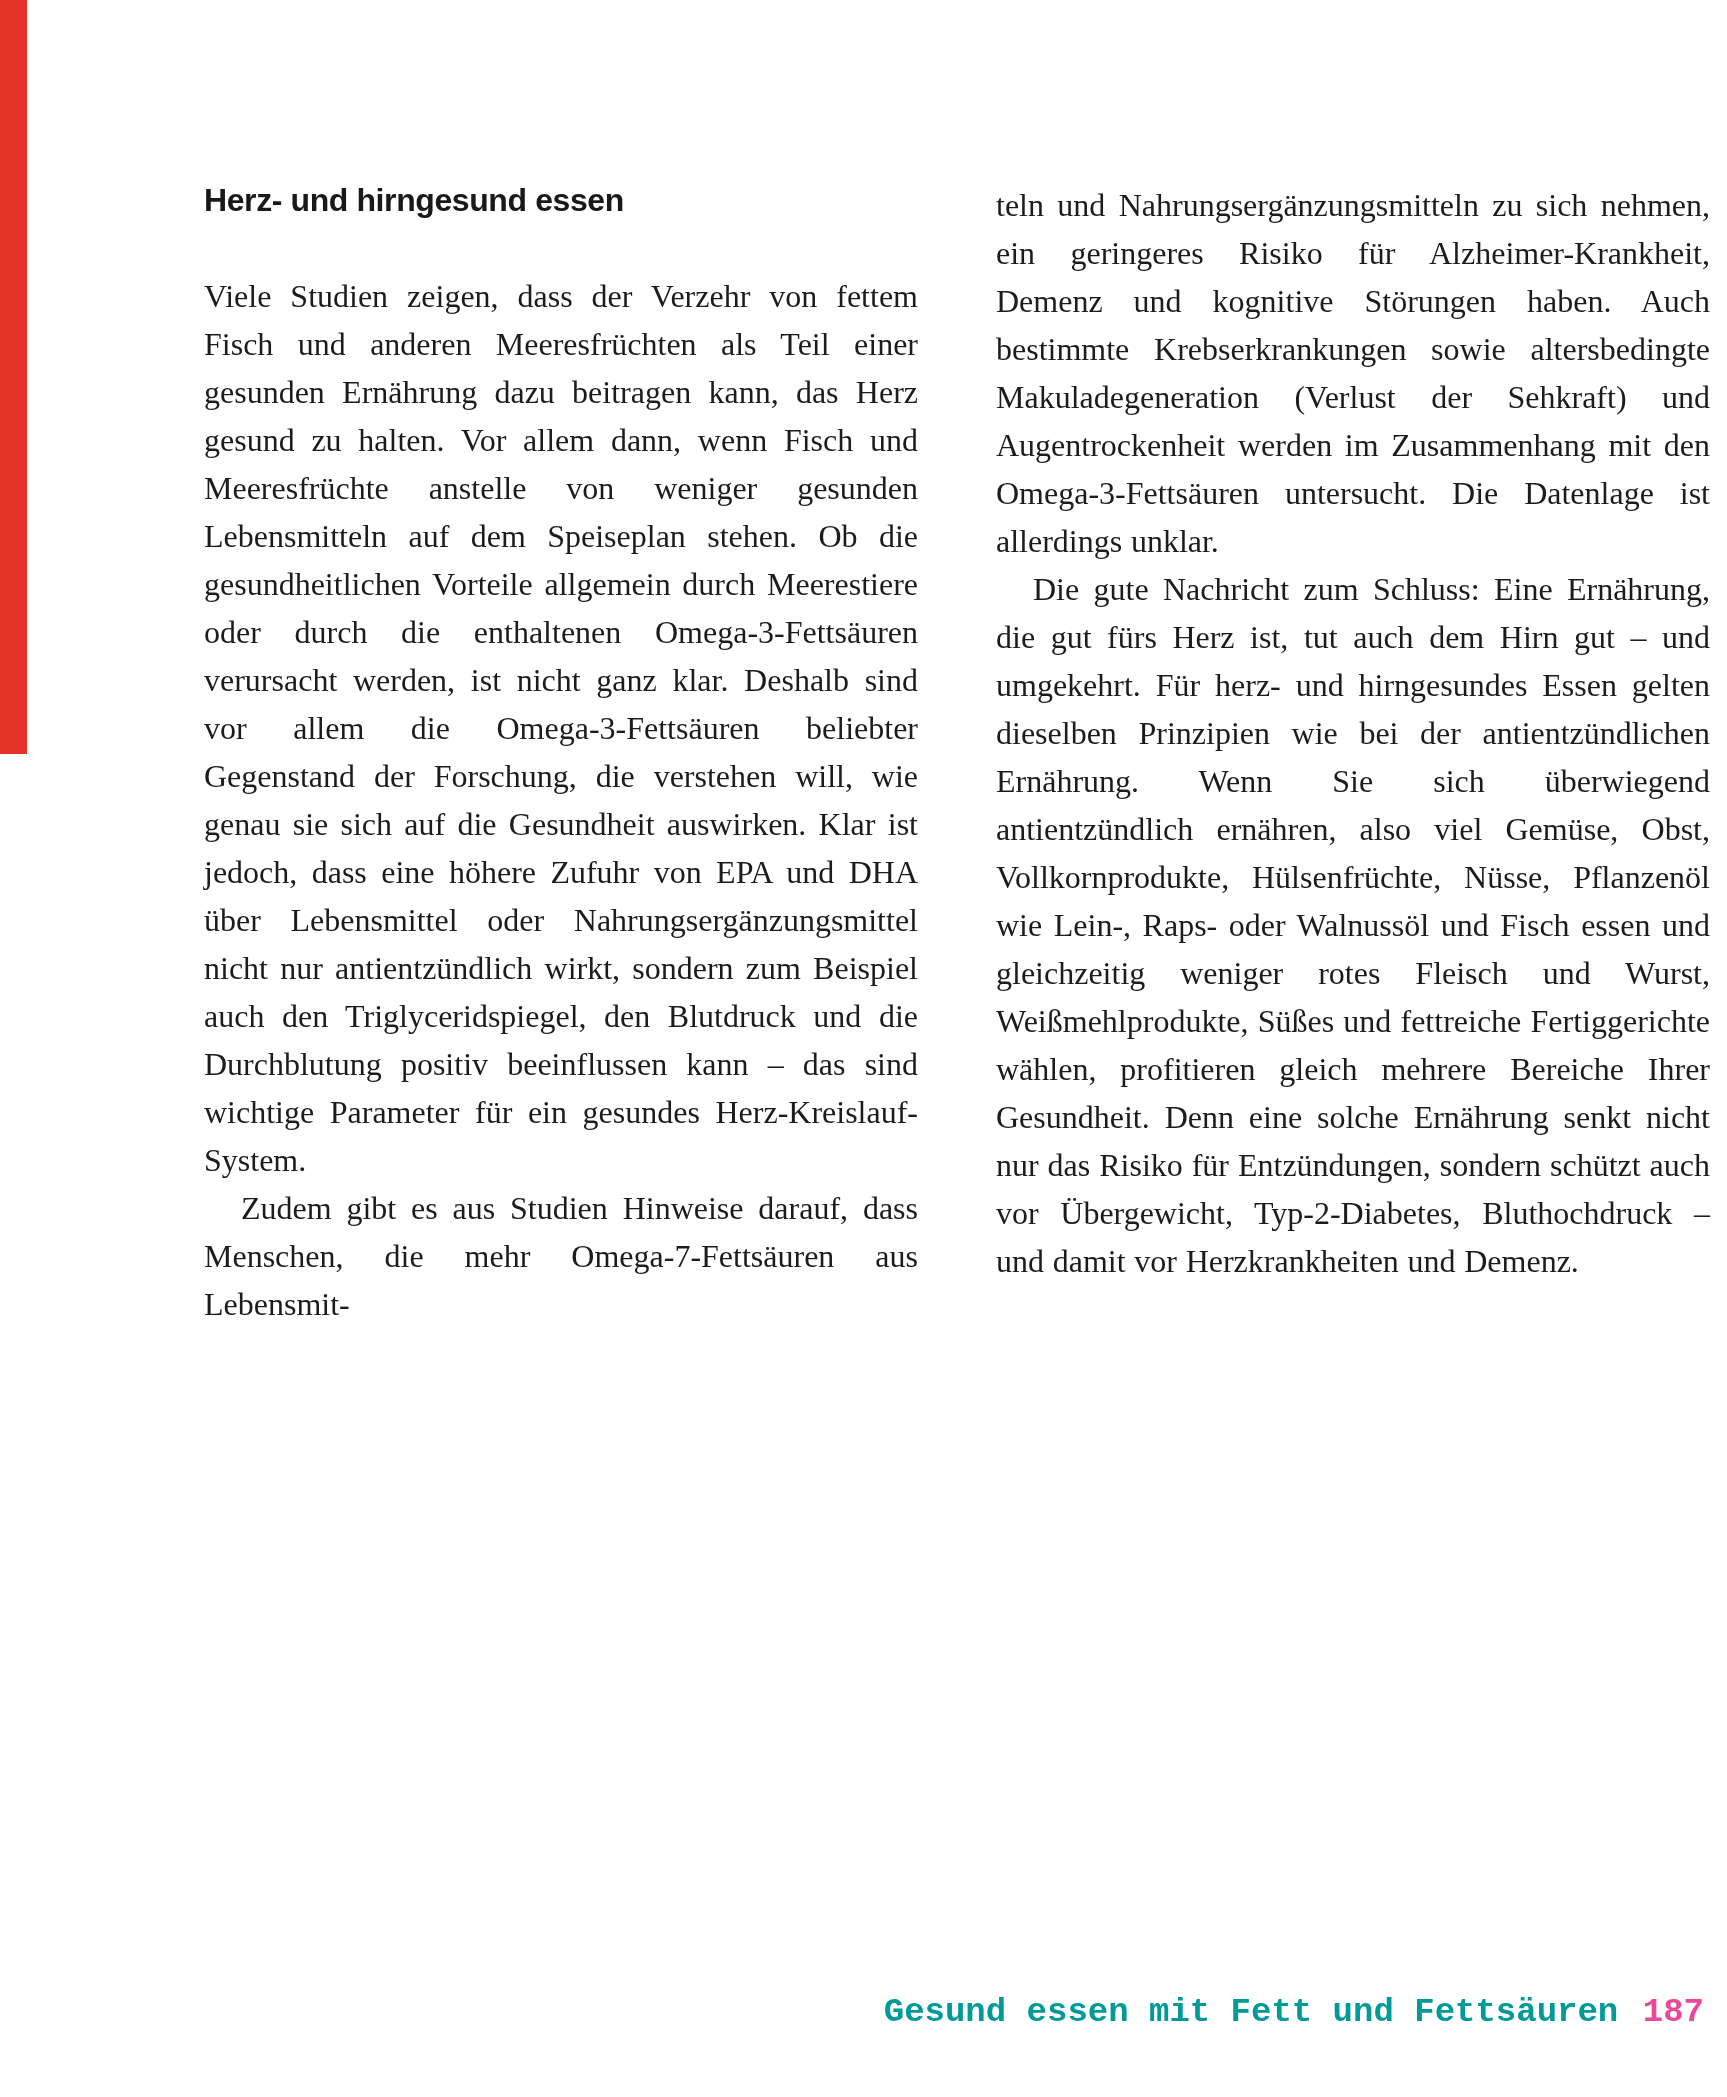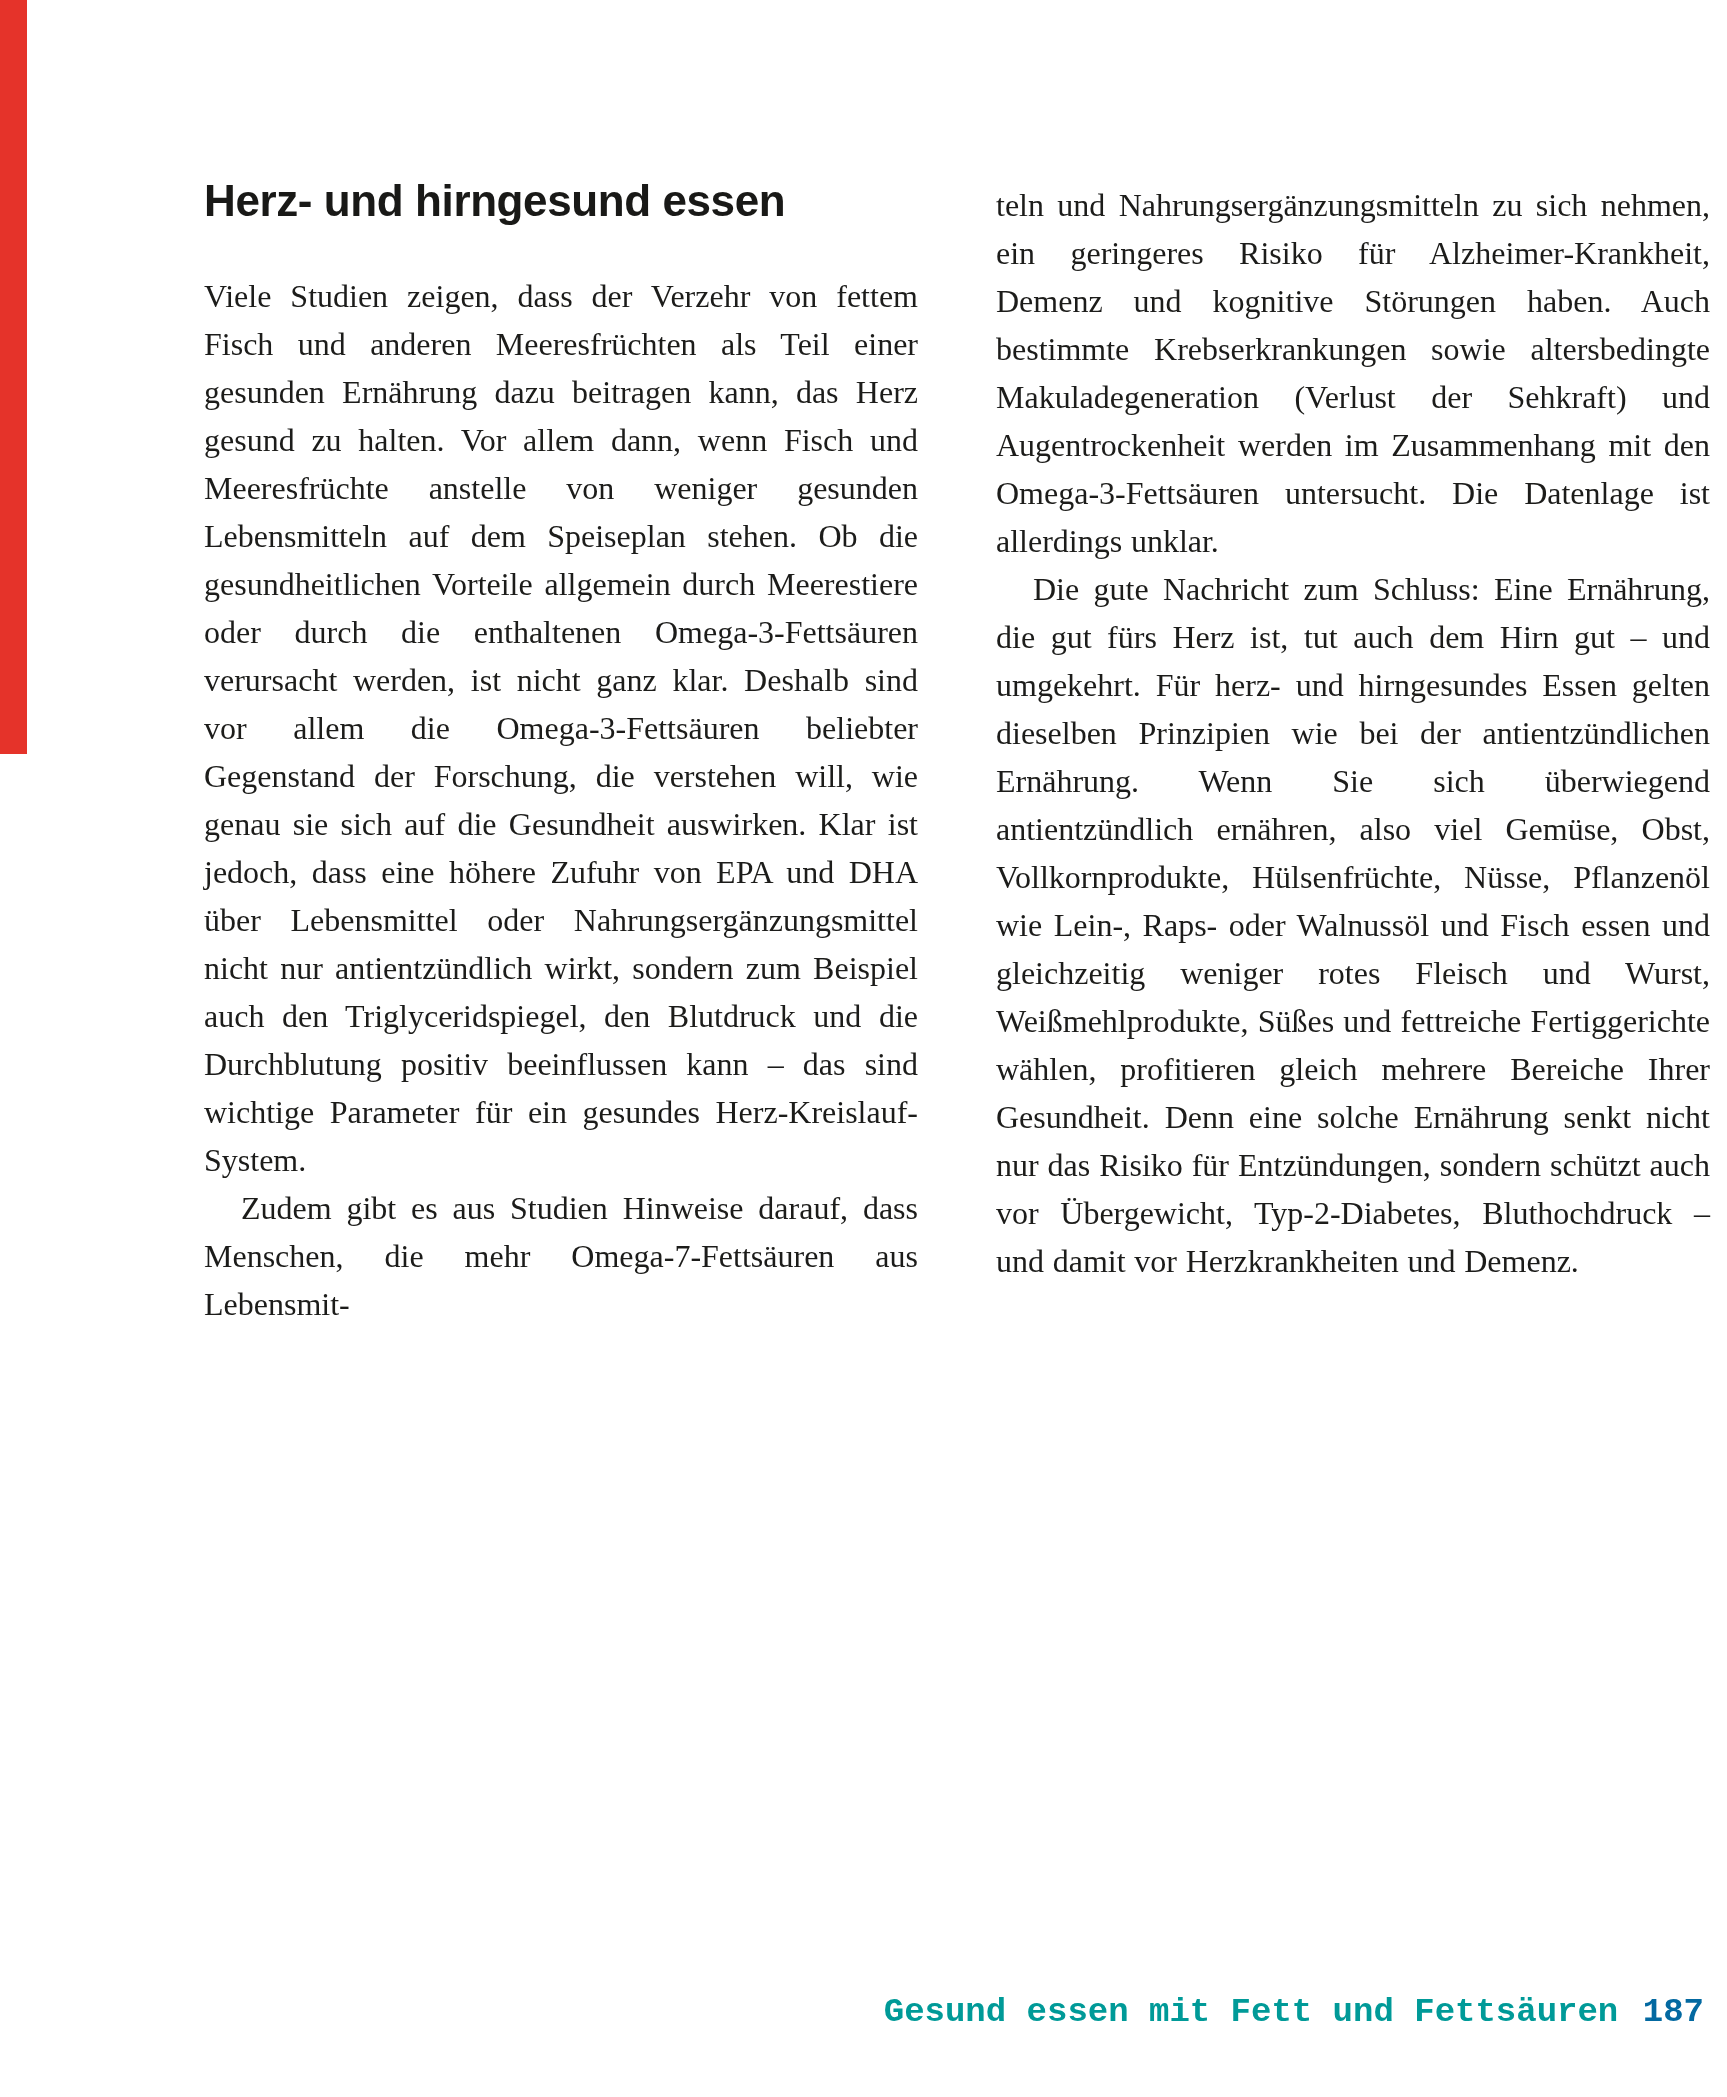--- a/index.html
+++ b/index.html
@@ -38,21 +38,21 @@
     left:204px;
     top:171px;
   }
   .col-right{
     left:996px;
     top:181px;
   }
   .heading{
     font-family:"Liberation Sans","DejaVu Sans",sans-serif;
     font-weight:700;
-    font-size:44px;
+    font-size:32px;
     line-height:59px;
     letter-spacing:-0.4px;
     color:#191917;
     margin-bottom:42px;
   }
   .body{
     font-size:32px;
     line-height:48px;
     text-align:justify;
     text-align-last:left;
@@ -72,21 +72,21 @@
     gap:24.5px;
     font-family:Liberation Mono, monospace;
     font-weight:700;
     font-size:34px;
     line-height:40px;
   }
   .footer-title{
     color:var(--teal);
   }
   .footer-pagenum{
-    color:#0369a1;
+    color:#ec4899;
   }
 </style>
 </head>
 <body>
 
 <div class="page">
 
   <div class="accent-bar"></div>
 
   <div class="col col-left">

